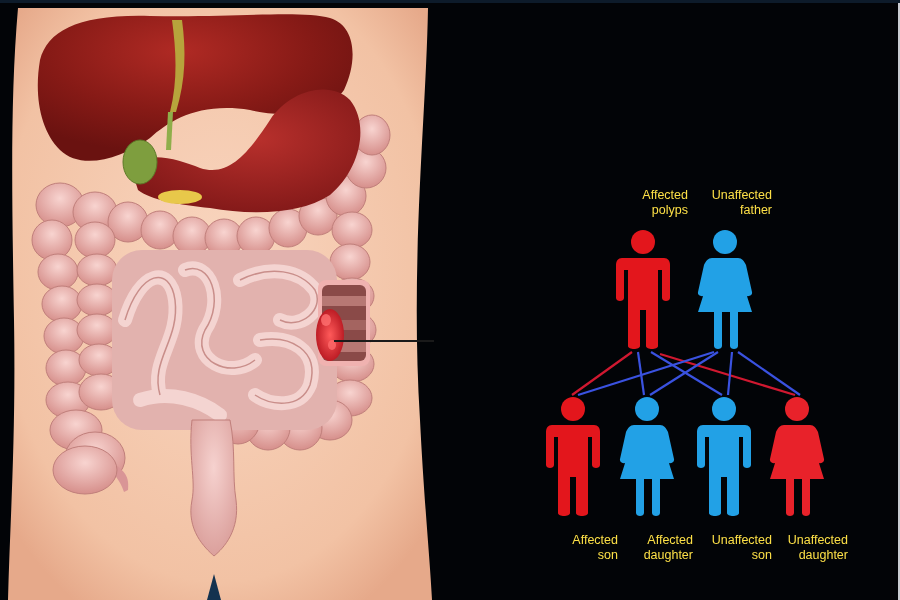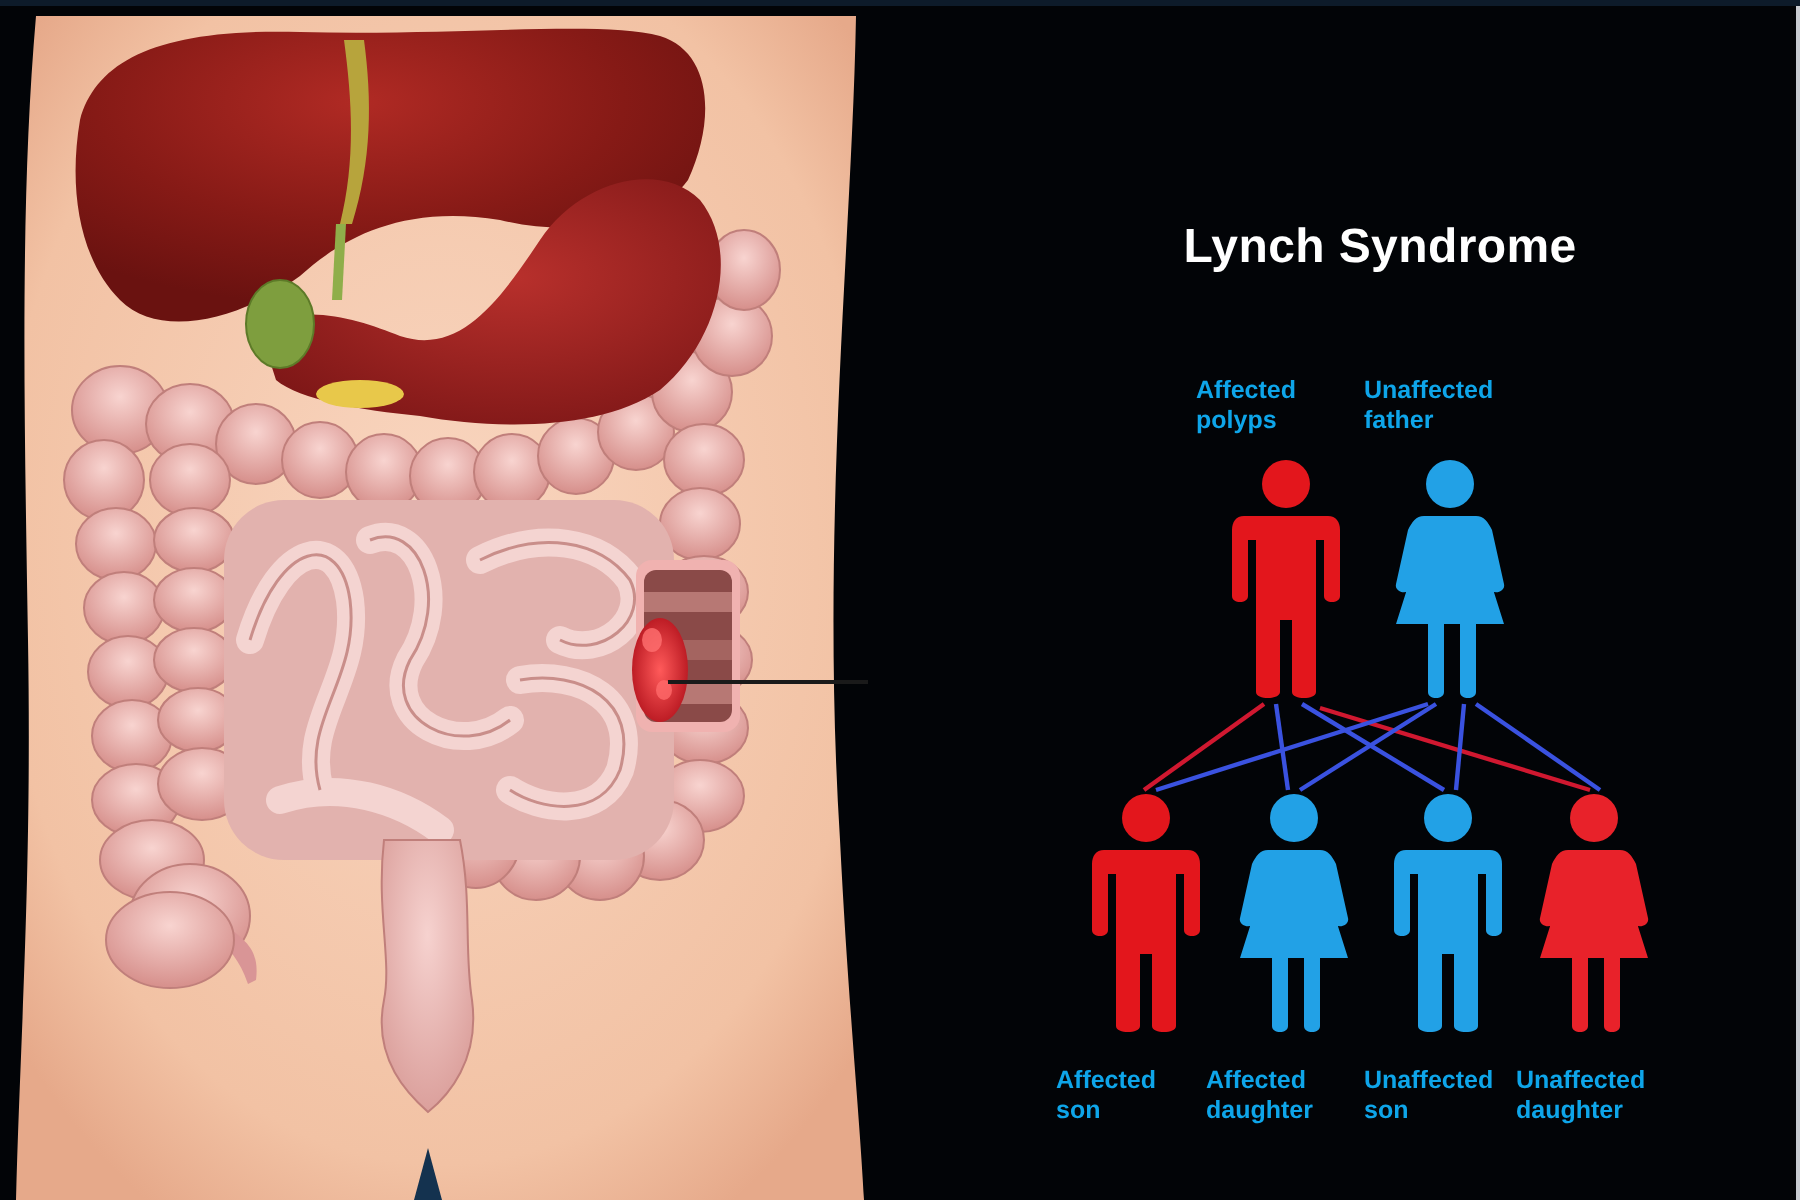--- a/index.html
+++ b/index.html
@@ -1,21 +1,21 @@
 <!DOCTYPE html>
 <html><head>
 <meta charset="utf-8">
 <style>
   html, body { margin:0; padding:0; }
   body { width:900px; height:600px; overflow:hidden; background:#000; position:relative; font-family:"Liberation Sans", sans-serif; }
   .canvas { position:absolute; left:0; top:0; width:900px; height:600px; background:#020407; border-right:2px solid #c9ccd2; box-sizing:border-box; }
   .topbar { position:absolute; left:0; top:0; width:900px; height:3px; background:#0d1b2a; }
   svg { position:absolute; left:0; top:0; }
   .title { position:absolute; left:560px; top:110px; width:260px; text-align:center; color:#ffffff; font-weight:700; font-size:24px; letter-spacing:0.2px; }
-  .lbl { position:absolute; color:#0ea5e9; font-weight:700; font-size:12.5px; line-height:15px; text-align:left; width:90px; }
+  .lbl { position:absolute; color:#fde047; font-weight:400; font-size:12.5px; line-height:15px; text-align:right; width:90px; }
   .callout { position:absolute; left:436px; top:328px; color:#f5f5f5; font-weight:700; font-size:12.5px; line-height:15px; }
 </style>
 </head>
 <body>
 
 <div class="canvas">
   <div class="topbar"></div>
 
   <svg width="900" height="600" viewBox="0 0 900 600">
     <defs>
@@ -181,21 +181,20 @@
     <g fill="#22a1e6">
       <circle cx="724" cy="409" r="12"></circle>
       <path d="M703,425 L745,425 C749,425 751,428 751,432 L751,465 C751,469 743,469 743,465 L743,437 L739,437 L739,513 C739,517 727,517 727,513 L727,477 L721,477 L721,513 C721,517 709,517 709,513 L709,437 L705,437 L705,465 C705,469 697,469 697,465 L697,432 C697,428 699,425 703,425 Z"></path>
     </g>
     <g fill="#e8222a">
       <circle cx="797" cy="409" r="12"></circle>
       <path d="M784,425 L810,425 C814,425 816,428 818,432 L824,459 C825,463 818,465 817,461 L812,441 L824,479 L810,479 L810,513 C810,517 802,517 802,513 L802,479 L794,479 L794,513 C794,517 786,517 786,513 L786,479 L770,479 L782,441 L777,461 C776,465 769,463 770,459 L776,432 C778,428 780,425 784,425 Z"></path>
     </g>
   </svg>
 
-  <div class="title">Lynch Syndrome</div>
 
   <div class="lbl" style="left:598px; top:188px;">
     <div>Affected</div>
     <div>polyps</div>
   </div>
   <div class="lbl" style="left:682px; top:188px;">
     <div>Unaffected</div>
     <div>father</div>
   </div>
 

